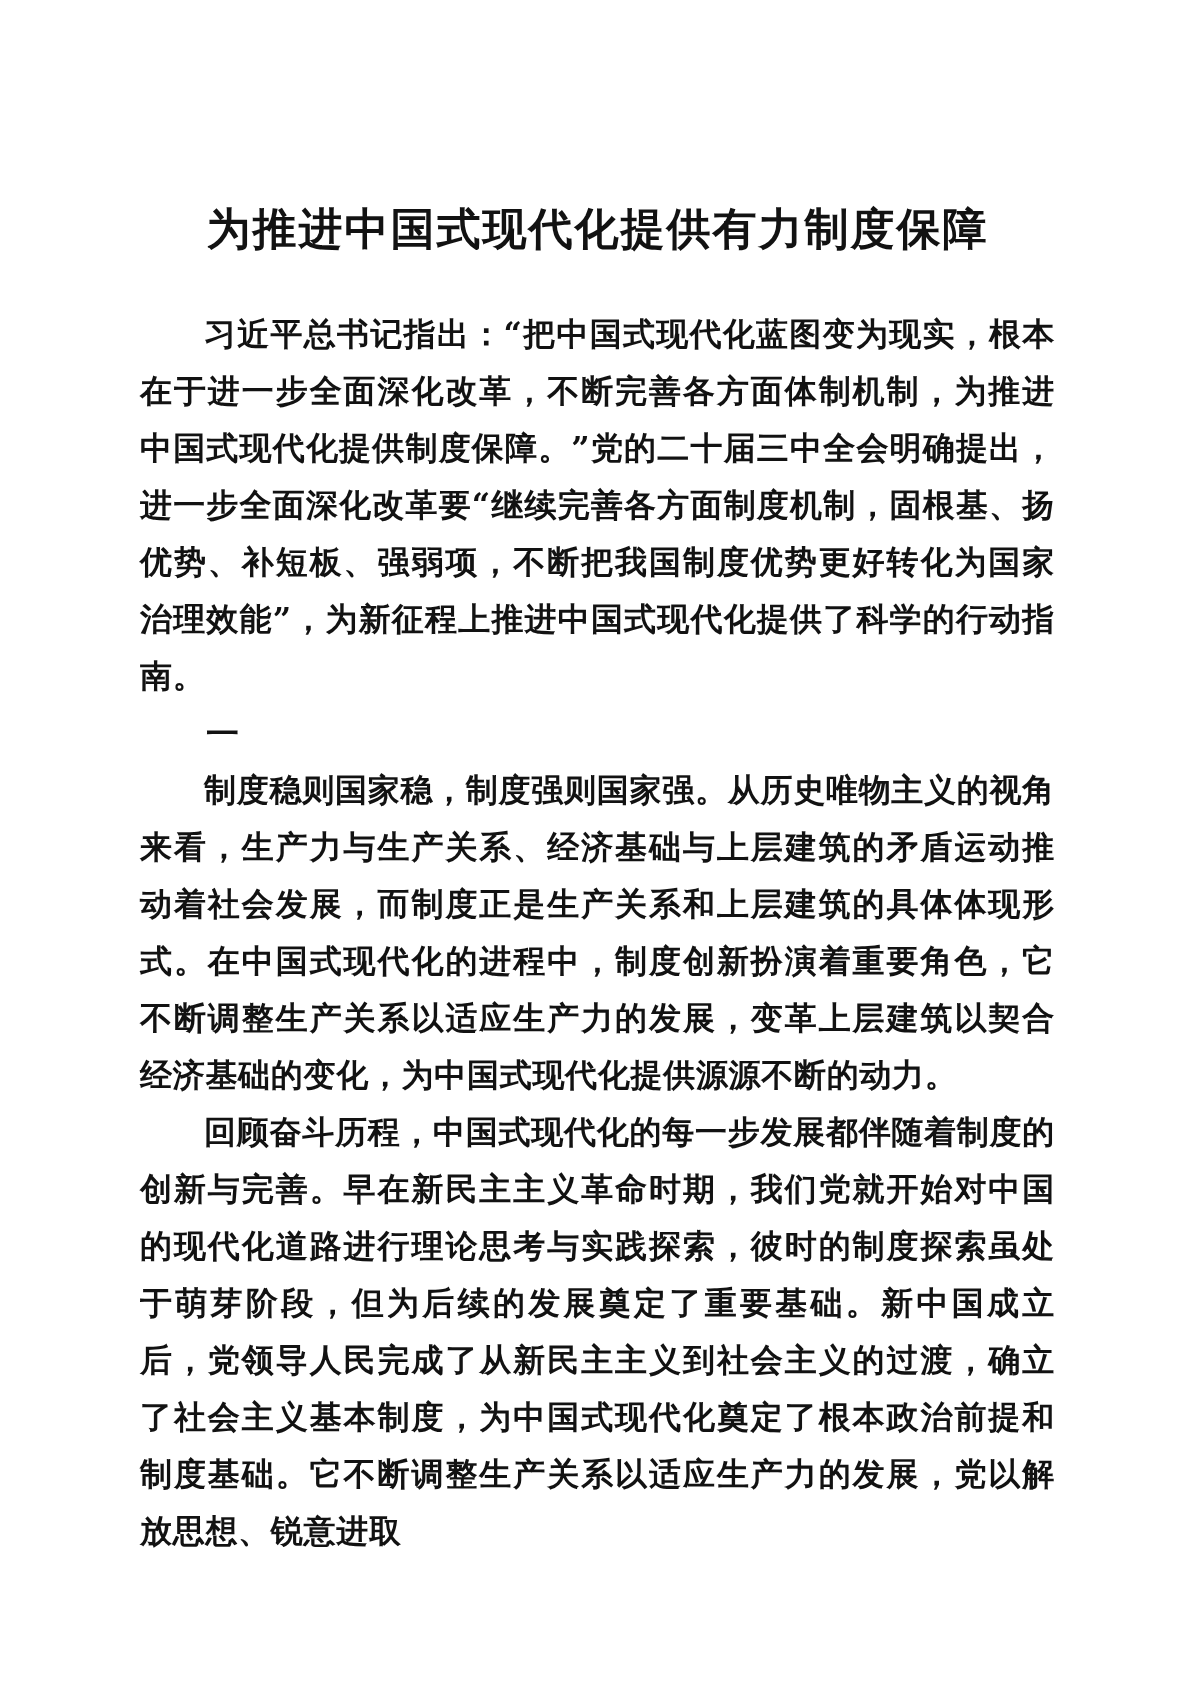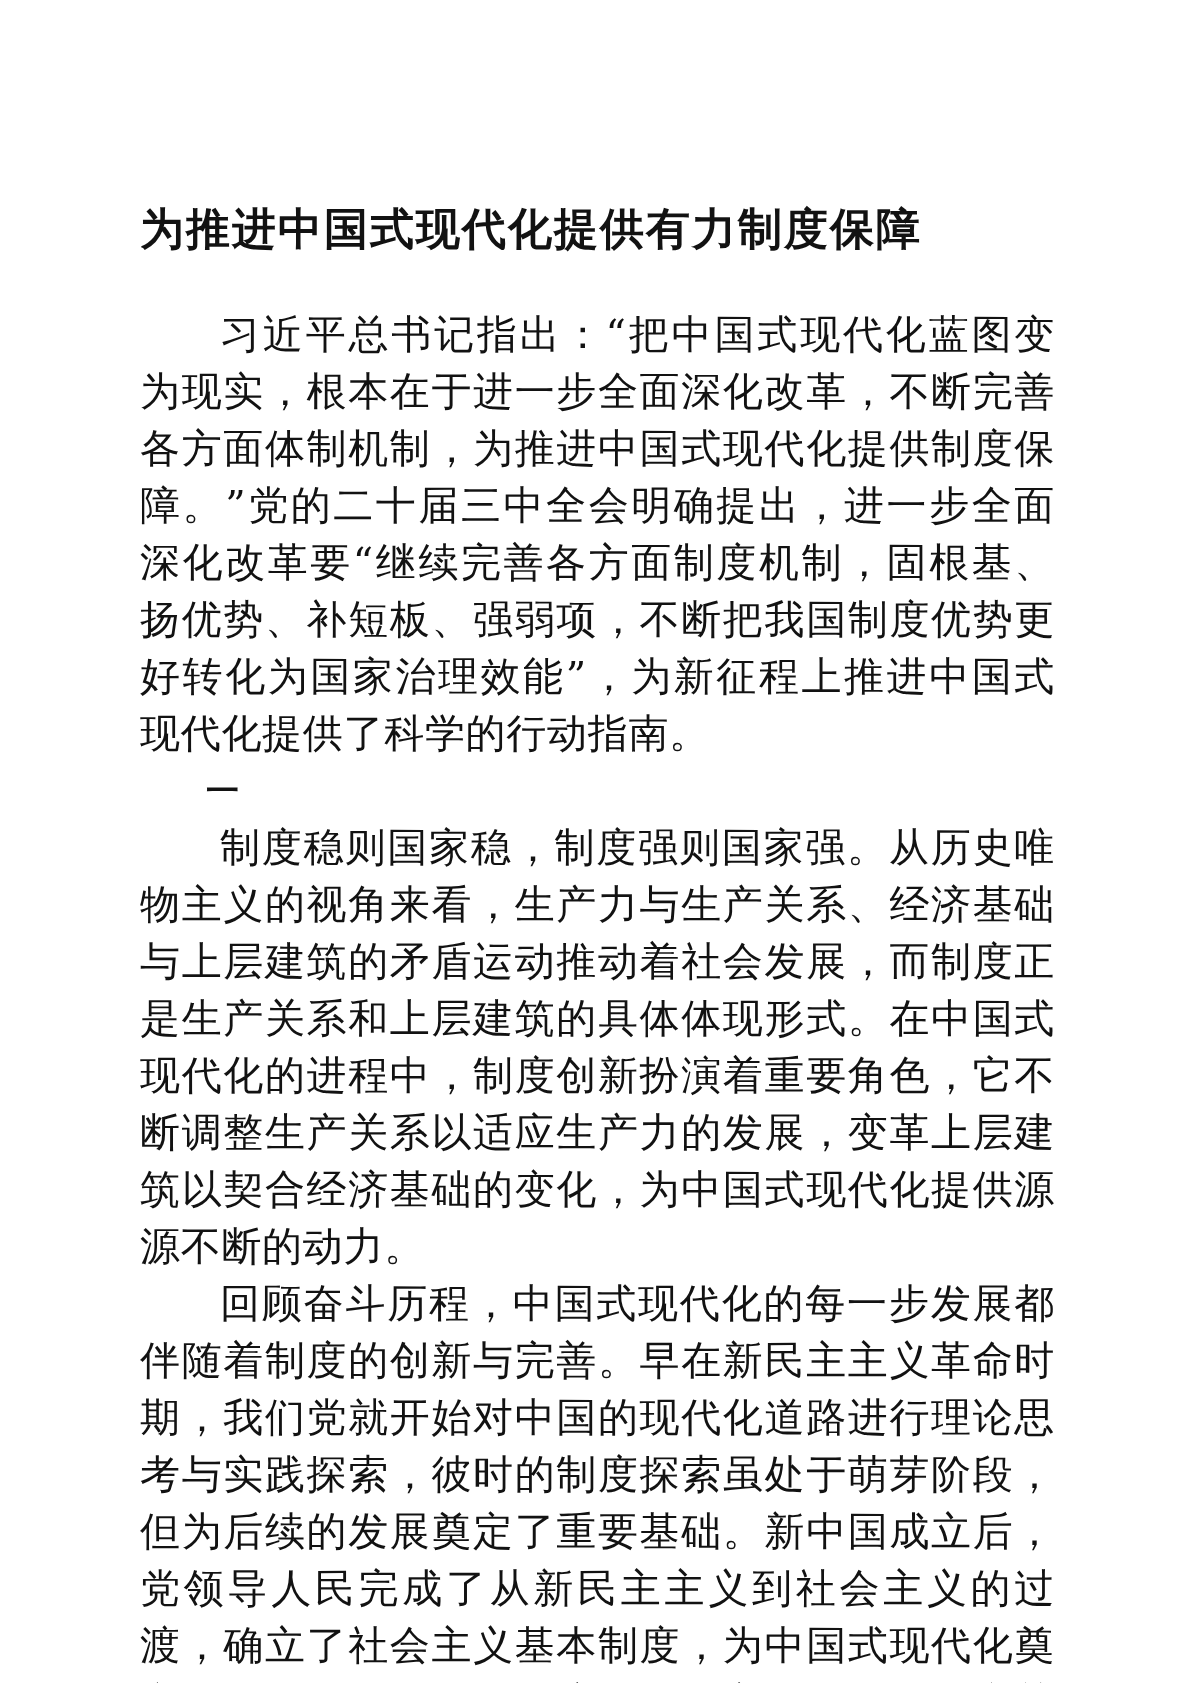--- a/index.html
+++ b/index.html
@@ -17,31 +17,32 @@
     padding: 203px 135px 0 140px;
     font-family: "DejaVu Serif", "Liberation Serif", serif;
     color: #121212;
     overflow: hidden;
   }
   .doc-title {
     margin: 0 0 50px 0;
     font-size: 44px;
     line-height: 1.2;
     font-weight: bold;
+    text-align: center;
     letter-spacing: 2px;
     white-space: nowrap;
   }
   .para {
     margin: 0;
-    font-size: 40px;
+    font-size: 32px;
     line-height: 57px;
     letter-spacing: 0.7px;
     text-align: justify;
     text-indent: 2em;
-    font-weight: normal;
+    font-weight: bold;
   }
   .section-heading {
     margin: 0;
     font-size: 33px;
     line-height: 57px;
     font-weight: bold;
     text-indent: 2em;
   }
 </style>
 </head>

